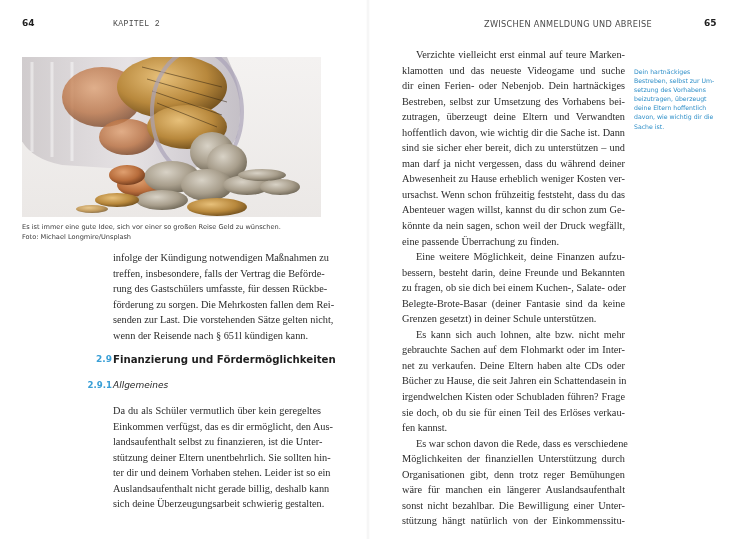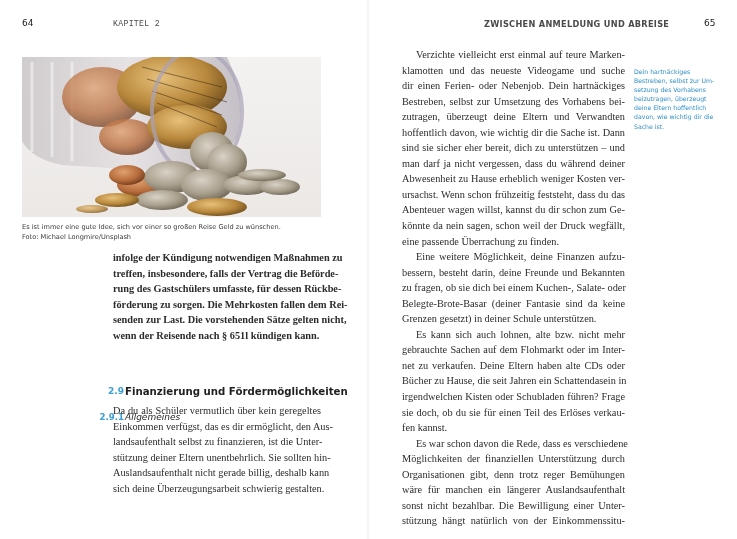--- a/index.html
+++ b/index.html
@@ -15,21 +15,21 @@
     }
 
     .running-head {
       position: absolute; top: 19px;
       font-family: "DejaVu Sans", "Liberation Sans", sans-serif;
       font-size: 8.2px; letter-spacing: 0.3px; color: #4a4a4a;
     }
     .folio {
       position: absolute; top: 18px;
       font-family: "DejaVu Sans", "Liberation Sans", sans-serif;
-      font-size: 9px; font-weight: normal; color: #222;
+      font-size: 9px; font-weight: bold; color: #222;
     }
 
     
     .photo {
       position: absolute; left: 22px; top: 57px; width: 299px; height: 160px;
       overflow: hidden; background: #f1efee;
     }
     .photo svg { display: block; }
 
     .caption {
@@ -41,23 +41,22 @@
     .body-text {
       position: absolute;
       font-size: 10.3px; line-height: 15.55px; text-align: justify;
       color: #2b2b2b;
     }
     .line { display: block; text-align: justify; text-align-last: justify; white-space: nowrap; }
     .line.last { text-align-last: left; }
     .line.ind { padding-left: 14px; }
 
     .heading-row {
-      position: absolute; left: 12px; display: flex; align-items: center;
-      font-family: "DejaVu Sans", "Liberation Sans", sans-serif;
-      margin-top: 32px;
+      position: absolute; left: 0; display: flex; align-items: center;
+      font-family: "DejaVu Sans", "Liberation Sans", sans-serif;
     }
     .heading-num {
       width: 112px; text-align: right; padding-right: 0;
       color: #3a9fd6; font-weight: bold;
     }
     .heading-text { position: absolute; left: 113px; white-space: nowrap; }
     .h2 .heading-num { font-size: 9px; }
     .h2 .heading-text { font-size: 10.2px; font-weight: bold; color: #1f1f1f; }
     .h3 .heading-num { font-size: 8.6px; }
     .h3 .heading-text { font-size: 9px; font-style: italic; color: #1f1f1f; }
@@ -130,21 +129,21 @@
       <ellipse cx="105" cy="118" rx="18" ry="10" fill="url(#copper)"></ellipse>
       <ellipse cx="70" cy="152" rx="16" ry="4" fill="url(#gold)" opacity="0.8"></ellipse>
     </svg>
   </div>
 
   <div class="caption">
     <div>Es ist immer eine gute Idee, sich vor einer so großen Reise Geld zu wünschen.</div>
     <div>Foto: Michael Longmire/Unsplash</div>
   </div>
 
-  <div class="body-text" style="left:113px; top:250px; width:208px;font-weight:bold;">
+  <div class="body-text" style="left:113px; top:250px; width:208px;">
     <span class="line">infolge der Kündigung notwendigen Maßnahmen zu</span>
     <span class="line">treffen, insbesondere, falls der Vertrag die Beförde-</span>
     <span class="line">rung des Gastschülers umfasste, für dessen Rückbe-</span>
     <span class="line">förderung zu sorgen. Die Mehrkosten fallen dem Rei-</span>
     <span class="line">senden zur Last. Die vorstehenden Sätze gelten nicht,</span>
     <span class="line last">wenn der Reisende nach § 651l kündigen kann.</span>
   </div>
 
   <div class="heading-row h2" style="top:354px;">
     <span class="heading-num">2.9</span>
@@ -154,29 +153,30 @@
   <div class="heading-row h3" style="top:380px;">
     <span class="heading-num">2.9.1</span>
     <span class="heading-text">Allgemeines</span>
   </div>
 
   <div class="body-text" style="left:113px; top:403px; width:208px;">
     <span class="line">Da du als Schüler vermutlich über kein geregeltes</span>
     <span class="line">Einkommen verfügst, das es dir ermöglicht, den Aus-</span>
     <span class="line">landsaufenthalt selbst zu finanzieren, ist die Unter-</span>
     <span class="line">stützung deiner Eltern unentbehrlich. Sie sollten hin-</span>
+    <span class="line">ter dir und deinem Vorhaben stehen. Leider ist so ein</span>
     <span class="line">Auslandsaufenthalt nicht gerade billig, deshalb kann</span>
     <span class="line last">sich deine Überzeugungsarbeit schwierig gestalten.</span>
   </div>
 </div>
 
 <div class="gutter"></div>
 
 <div class="page page-right">
-  <div class="running-head" style="left:116px;font-weight:bold;">ZWISCHEN ANMELDUNG UND ABREISE</div>
+  <div class="running-head" style="left:116px;">ZWISCHEN ANMELDUNG UND ABREISE</div>
   <div class="folio" style="left:336px;">65</div>
 
   <div class="body-text" style="left:34px; top:47px; width:223px;">
     <span class="line ind">Verzichte vielleicht erst einmal auf teure Marken-</span>
     <span class="line">klamotten und das neueste Videogame und suche</span>
     <span class="line">dir einen Ferien- oder Nebenjob. Dein hartnäckiges</span>
     <span class="line">Bestreben, selbst zur Umsetzung des Vorhabens bei-</span>
     <span class="line">zutragen, überzeugt deine Eltern und Verwandten</span>
     <span class="line">hoffentlich davon, wie wichtig dir die Sache ist. Dann</span>
     <span class="line">sind sie sicher eher bereit, dich zu unterstützen – und</span>

